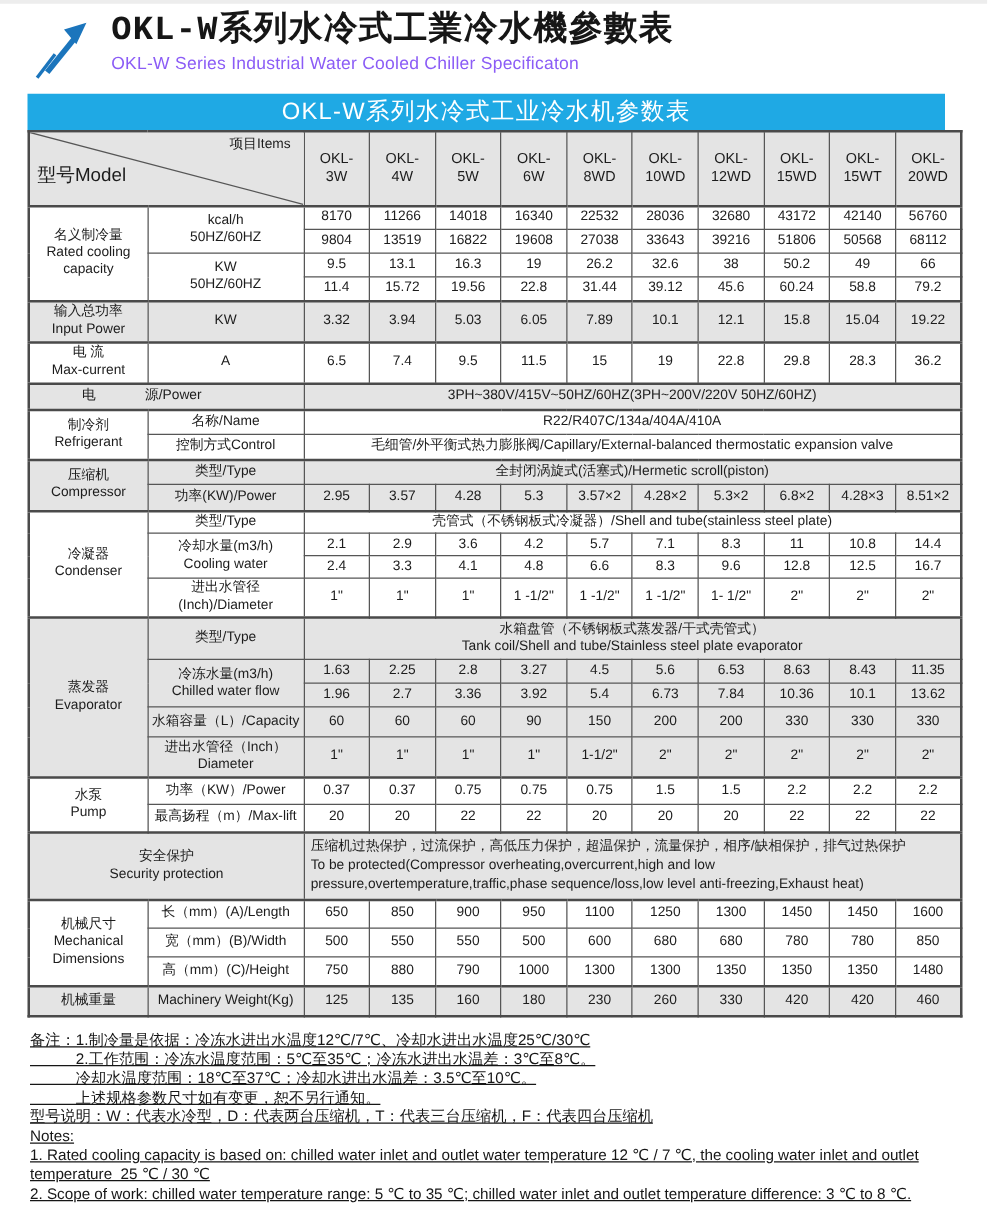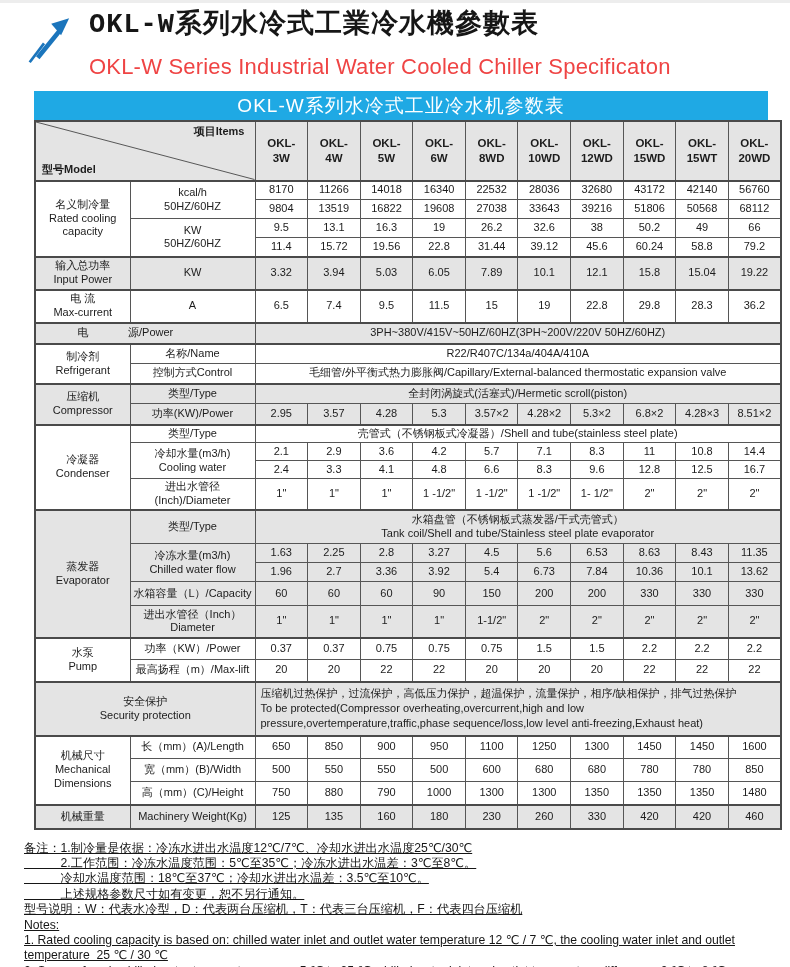--- a/index.html
+++ b/index.html
@@ -11,24 +11,24 @@
   }
   .page { position:relative; width:790px; height:967px; overflow:hidden; background:#fff; }
   .top-strip { height:3px; background:#ededed; }
 
   
   .header { display:flex; align-items:flex-start; padding:7px 0 0 26px; }
   .logo { width:54px; height:52px; margin-right:9px; margin-top:2px; flex:0 0 auto; }
   .logo-stroke { stroke:var(--logo,#1b75bc); fill:none; }
   .logo-fill   { fill:var(--logo,#1b75bc); }
   .titles .zh { font-size:27px; font-weight:bold; color:#161616; letter-spacing:1px; line-height:1.15;font-family:Liberation Mono, monospace; }
-  .titles .en { font-size:22px; color:#ef4444; margin-top:13px; letter-spacing:0.2px; }
-
-  
-  .table-wrap { margin:11px 22px 0 34px; width:734px; }
+  .titles .en { font-size:14px; color:#8b5cf6; margin-top:1px; letter-spacing:0.2px; }
+
+  
+  .table-wrap { margin:11px 22px 0 22px; width:734px; }
   .blue-bar {
     background:var(--accent,#1fa9e4); color:#fff; text-align:center;
     font-size:19px; height:29px; line-height:29px; letter-spacing:1px;
   }
   table { border-collapse:collapse; table-layout:fixed; width:746px; }
   col.c-label { width:95px; }
   col.c-item  { width:125px; }
   col.c-data  { width:52.6px; }
   td {
     border:1px solid #565656;
@@ -46,23 +46,23 @@
   
   tr.r18{height:18px} tr.r19{height:19px} tr.r20{height:20px} tr.r21{height:21px}
   tr.r22{height:22px} tr.r23{height:23px} tr.r24{height:24px} tr.r30{height:30px}
   tr.r32{height:32px} tr.r33{height:33px} tr.r34{height:34px} tr.r40{height:40px}
   tr.r54{height:54px}
 
   
   td.corner { position:relative; padding:0; }
   .diag { position:absolute; left:0; top:0; width:100%; height:100%; }
   .c-items { position:absolute; top:3px; right:10px; font-size:11px; }
-  .c-model { position:absolute; bottom:3px; left:6px; font-size:11px; }
-
-  tr.model-row td { white-space:pre-line; font-size:11.5px; background:var(--rowgray,#e4e4e4);font-weight:bold; }
+  .c-model { position:absolute; bottom:13px; left:6px; font-size:15px; }
+
+  tr.model-row td { white-space:pre-line; font-size:11.5px; background:var(--rowgray,#e4e4e4); }
 
   
   .prow { display:flex; align-items:center; }
   .prow .p1 { width:90px; text-align:center; display:inline-block; }
   .prow .p2 { text-align:center; display:inline-block; }
 
   
   td.security { text-align:left; padding:2px 5px; font-size:11px; line-height:1.38; }
 
   

